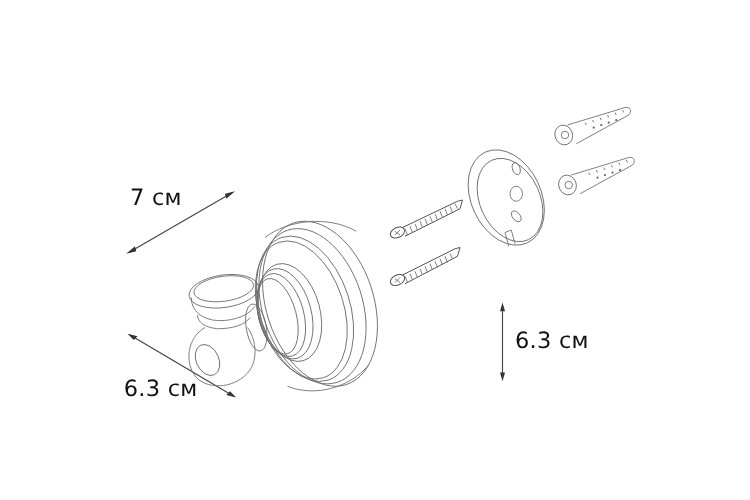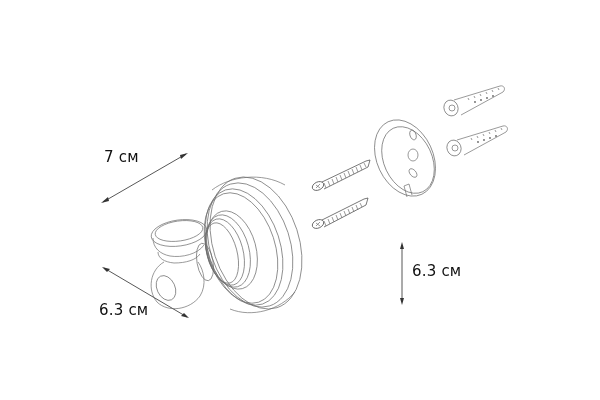--- a/index.html
+++ b/index.html
@@ -1,19 +1,19 @@
 <!DOCTYPE html>
 <html><head>
   <meta charset="utf-8">
   <style>
     html, body { margin: 0; padding: 0; background: #ffffff; }
     body { width: 600px; height: 400px; position: relative; overflow: hidden;
            font-family: "DejaVu Sans", "Liberation Sans", sans-serif; }
     #canvas { position: absolute; left: 0; top: 0; width: 600px; height: 400px; }
-    .label { position: absolute; font-size: 15px; color: #111111; white-space: nowrap; letter-spacing: 0.2px; text-align: center; }
+    .label { position: absolute; font-size: 18px; color: #111111; white-space: nowrap; letter-spacing: 0.2px; text-align: center; }
     #lbl-width { left: 104px; top: 148px; }
     #lbl-depth { left: 99px; top: 301px; }
     #lbl-height { left: 412px; top: 262px; }
     svg .ln { fill: none; stroke: #6e6e6e; stroke-width: 0.7; }
     svg .lnd { fill: none; stroke: #555555; stroke-width: 0.8; }
     svg .dim { stroke: #444444; stroke-width: 0.9; fill: none; }
     svg .arrow { fill: #333333; }
   </style>
 </head>
 <body>

